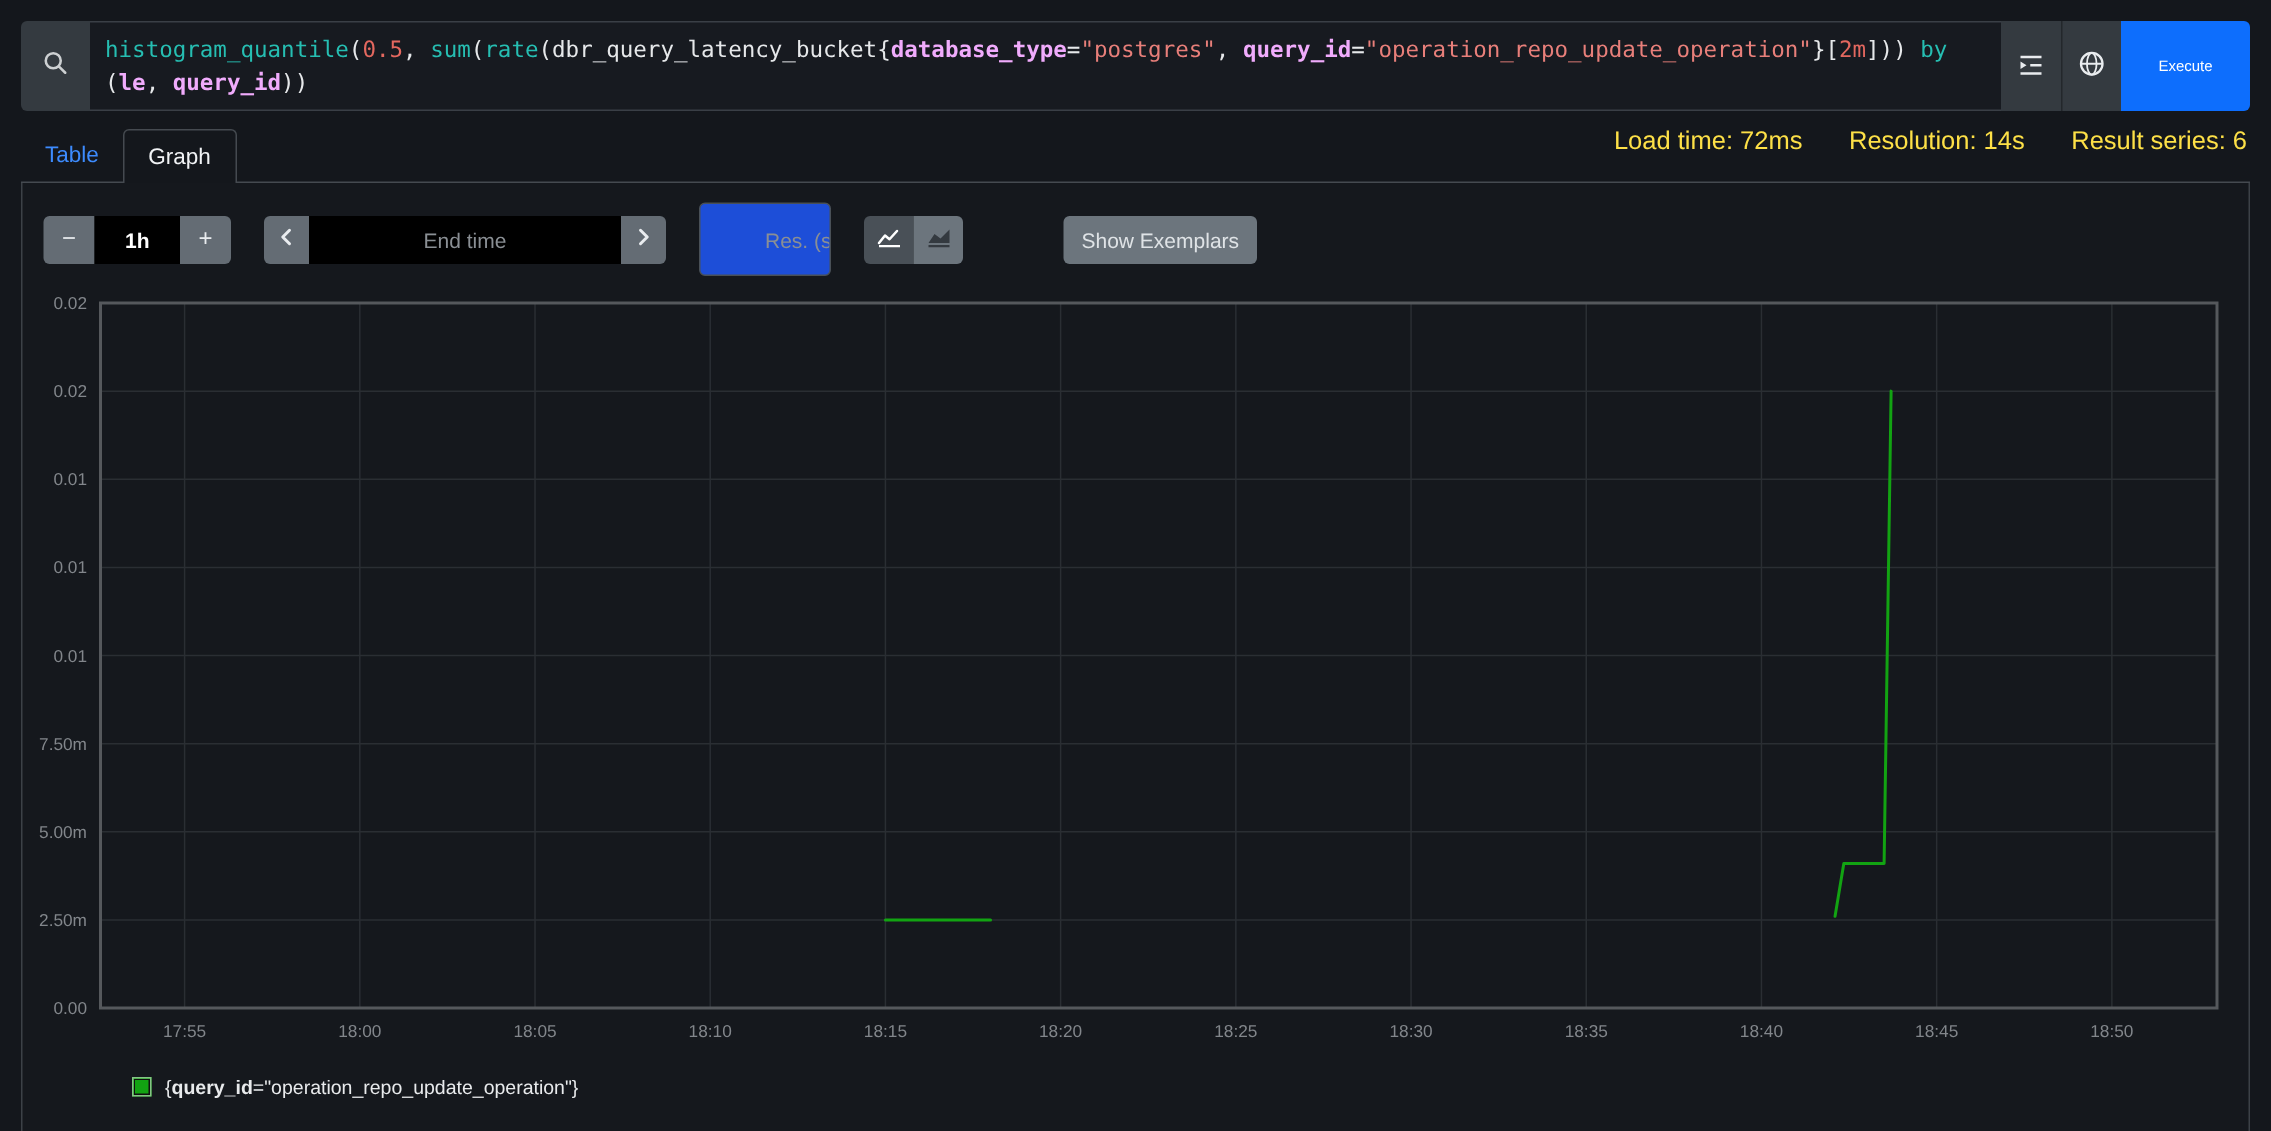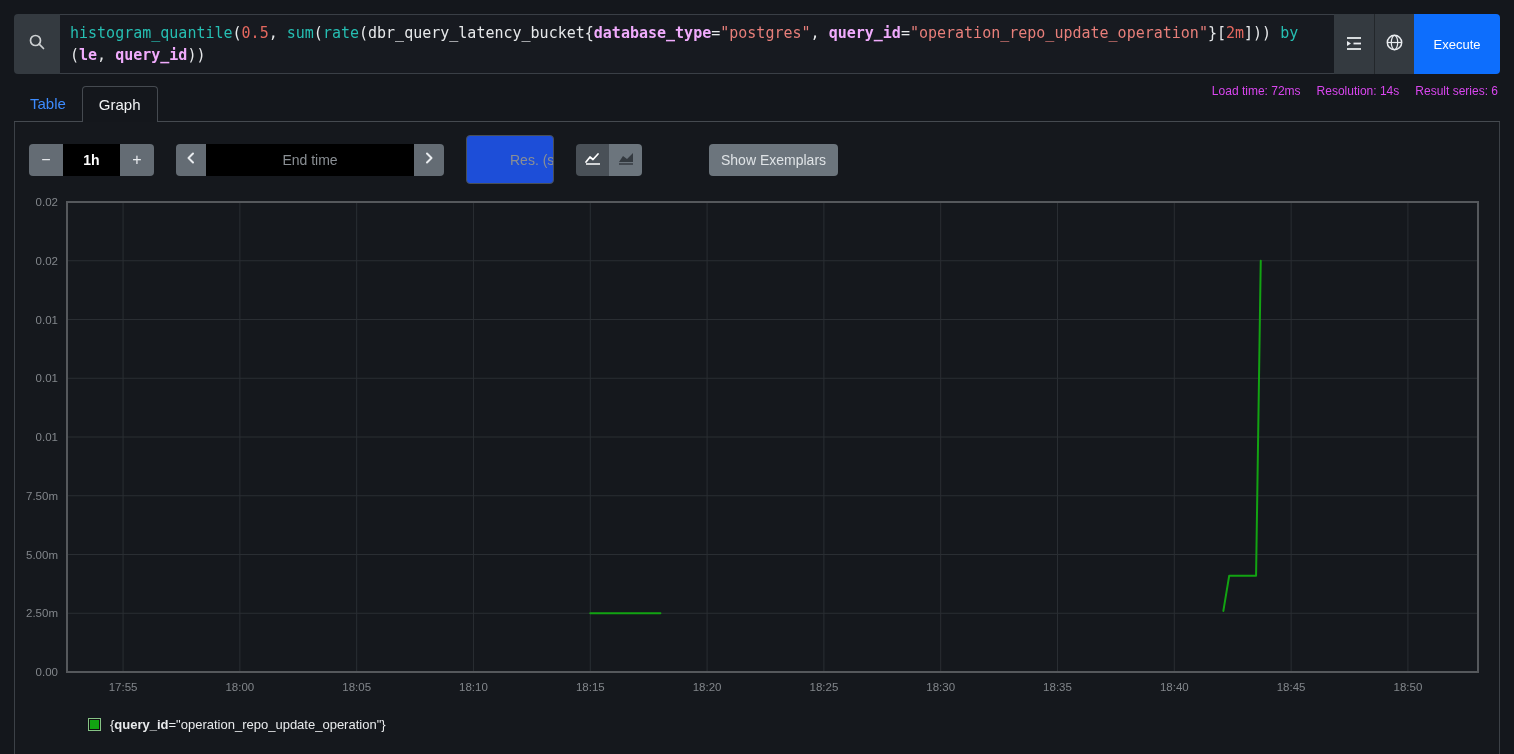--- a/index.html
+++ b/index.html
@@ -31,35 +31,35 @@
   .tok-str { color:#e87f7a; }
   .tok-p, .tok-metric { color:#e6e8ea; }
 
   .btn-icon {
     width:40px; background:#343a40; border:none; cursor:pointer; flex:0 0 auto;
     display:flex; align-items:center; justify-content:center;
   }
   .btn-icon.sep { border-left:1px solid #23272b; }
   .execute-btn {
     width:86px; flex:0 0 auto; background:#0d6efd; color:#fff; border:none;
-    border-radius:0 4px 4px 0; font-family:inherit; font-size:13px; cursor:pointer;
+    border-radius:0 4px 4px 0; font-family:inherit; font-size:10px; cursor:pointer;
   }
 
   
   .tabbar {
     position:absolute; top:86px; left:14px; right:14px; height:36px;
     display:flex; align-items:stretch; border-bottom:1px solid #454a50;
   }
   .tab { padding:0 16px; font-size:15px; display:flex; align-items:center; cursor:pointer; }
   .tab-inactive { color:#3d8bfd; }
   .tab-active {
     color:#f1f3f5; background:#14171c; border:1px solid #454a50; border-bottom:none;
     border-radius:4px 4px 0 0; margin-bottom:-1px;
   }
-  .stats { position:absolute; top:84px; right:16px; display:flex; gap:16px; font-size:12px; color:#d946ef; }
+  .stats { position:absolute; top:84px; right:16px; display:flex; gap:31px; font-size:17px; color:#fde047; }
 
   
   .panel {
     position:absolute; top:122px; left:14px; right:14px; height:700px;
     border-left:1px solid #3c4147; border-right:1px solid #3c4147; background:#15181d;
   }
   .controls { display:flex; gap:22px; padding:13px 14px 3px 14px; align-items:center; }
   .group { display:flex; align-items:stretch; }
   .btn-gray {
     background:#646c74; color:#e9ecef; border:none; width:34px; height:32px;

